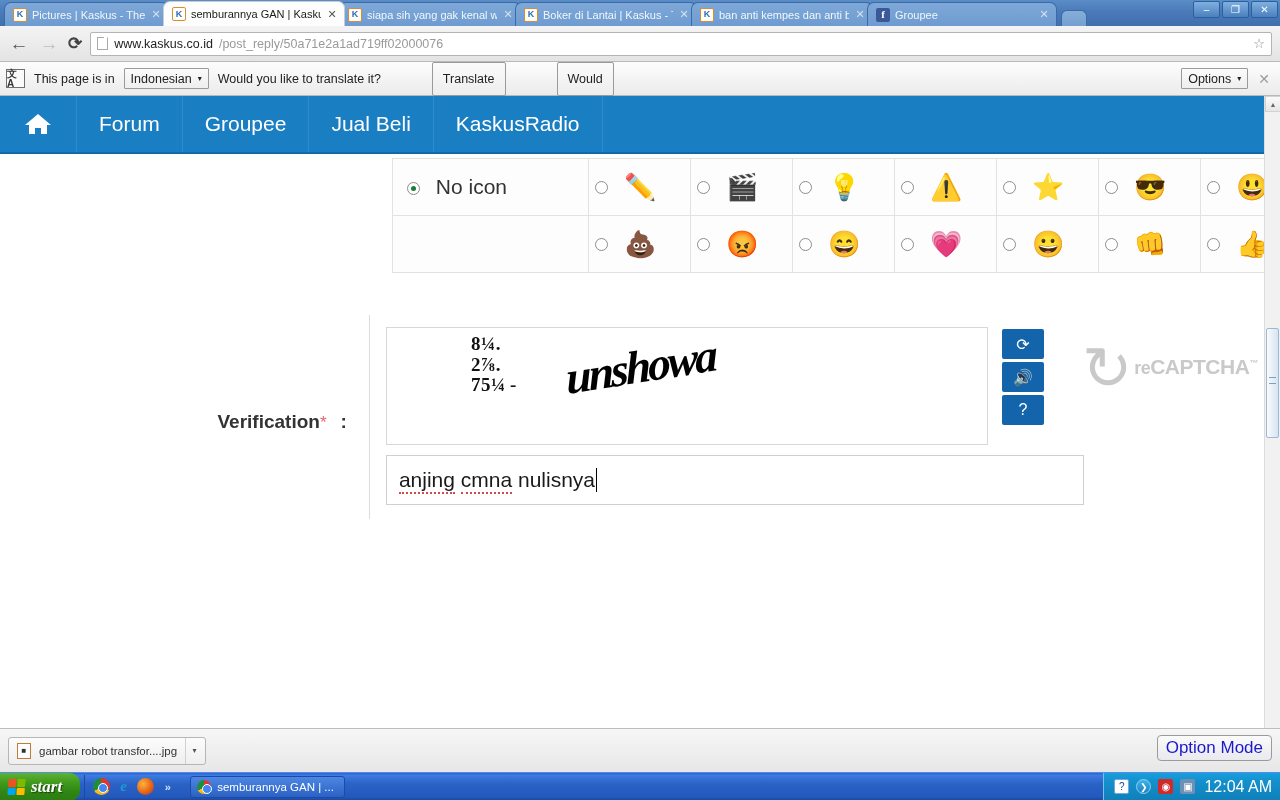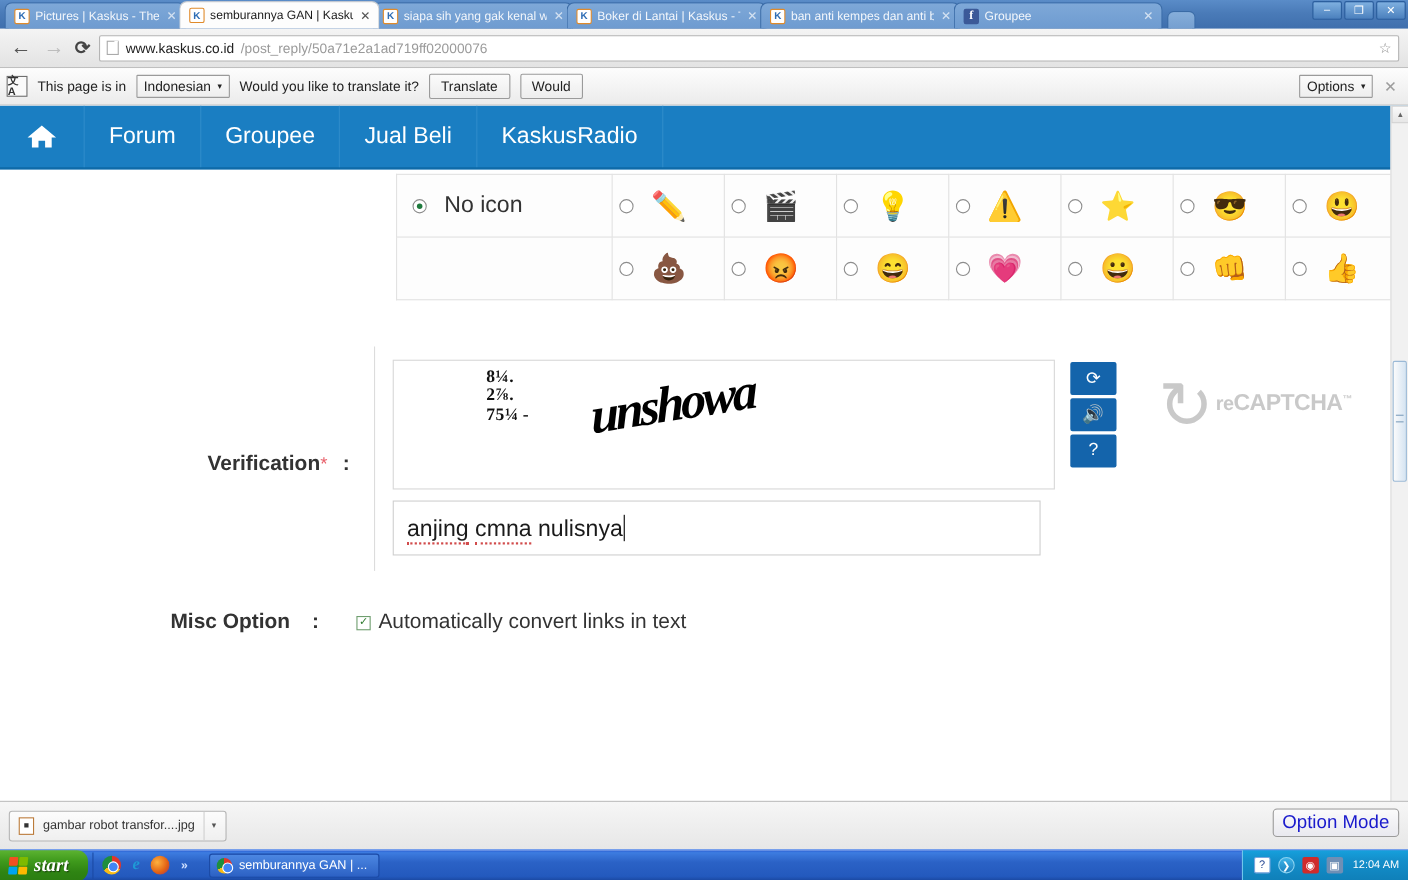--- a/index.html
+++ b/index.html
@@ -162,23 +162,23 @@
     border: 1px solid #9a9a9a;
     background: linear-gradient(180deg,#fbfbfb,#eee);
     height: 21px; padding: 0 6px;
     display: flex; align-items: center; gap: 6px;
     font-size: 12.5px; border-radius: 1px;
   }
   .caret { font-size: 8px; }
   .tr-btn {
     border: 1px solid #9a9a9a;
     background: linear-gradient(180deg,#fbfbfb,#ededed);
-    height: 23px; padding: 0 10px;
-    display: flex; align-items: center;
-    font-size: 12.5px; border-radius: 2px;
+    height: 34px; padding: 0 10px;
+    display: flex; align-items: center;
+    font-size: 12.5px; border-radius: 2px; margin-left: 42px;
   }
   .tr-right { margin-left: auto; display: flex; align-items: center; gap: 10px; }
   .tr-x { color: #9c9c9c; font-size: 14px; padding-right: 4px; }
 
   
   .viewport {
     position: relative;
     width: 1280px;
     height: 676px;
     background: #fff;
@@ -201,20 +201,21 @@
   .ksnav-item.home { padding: 0 24px; font-size: 26px; }
   .home-glyph {
     width: 28px; height: 24px; position: relative;
   }
 
   
   .pagebody {
     padding: 0;
     background: #fff;
     position: relative;
+    margin-left: 32px;
   }
 
   
   .icon-table {
     margin: 4px 0 0 360px;
     width: 900px;
     border-collapse: collapse;
     background: #fdfdfd;
     table-layout: fixed;
   }
@@ -286,21 +287,21 @@
     background: #fff;
     border: 1px solid #d8d8d8;
     position: relative;
     overflow: hidden;
   }
   .cap-frag {
     position: absolute;
     left: 84px; top: 6px;
     font-family: "Liberation Serif", serif;
     font-weight: bold;
-    font-size: 16px;
+    font-size: 19px;
     color: #111;
     line-height: 1.08;
     letter-spacing: .5px;
   }
   .cap-word {
     position: absolute;
     left: 180px; top: 24px;
     width: 300px; height: 80px;
     font-family: "Liberation Serif", serif;
     font-weight: bold;
@@ -341,21 +342,21 @@
     letter-spacing: -.5px; color: #c9c9c9;
   }
   .brand-re { font-size: 18px; }
   .brand-tm { font-size: 9px; vertical-align: super; }
   .brand-tag {
     margin-top: 26px;
     font-size: 14px; color: #bdbdbd; line-height: 1.55;
   }
   .cap-input {
     margin-top: 10px;
-    width: 589px; height: 50px;
+    width: 698px; height: 50px;
     border: 1px solid #cfcfcf;
     background: #fff;
     display: flex; align-items: center;
     padding: 12px 12px;
     font-size: 21px; color: #1a1a1a;
   }
   .sp {
     border-bottom: 2px dotted #d14b4b;
     padding-bottom: 1px;
   }
@@ -565,21 +566,21 @@
   }
   .tray {
     margin-left: auto;
     height: 28px;
     display: flex; align-items: center; gap: 7px;
     padding: 0 8px 0 10px;
     background: linear-gradient(180deg,#16a0dc 0%,#1490cc 30%,#0f7fb8 100%);
     border-left: 1px solid #6fc6ec;
   }
   .tray-icon { width: 15px; height: 15px; display:flex;align-items:center;justify-content:center;font-size:10px;border-radius:2px;}
-  .tray-clock { color: #fff; font-size: 10px; padding-left: 2px; }
+  .tray-clock { color: #fff; font-size: 16px; padding-left: 2px; }
   .tray-arrow {
     width: 15px; height: 15px; border-radius: 50%;
     background: linear-gradient(180deg,#3fb4e8,#1b82c0);
     border: 1px solid #8ad2f0;
     color: #fff; font-size: 9px;
     display:flex;align-items:center;justify-content:center;
   }
 </style>
 </head>
 <body>
@@ -806,29 +807,20 @@
               </div>
             </div>
           </div>
           <div class="cap-input">
             <span><span class="sp">anjing</span> <span class="sp">cmna</span> <span>nulisnya</span><span class="caret-bar"></span></span>
           </div>
         </div>
       </div>
 
 
-      <div class="misc-row">
-        <div class="misc-label">
-          <span>Misc Option</span><span class="misc-colon">:</span>
-        </div>
-        <div class="misc-val">
-          <span class="cbox">✓</span>
-          <span>Automatically convert links in text</span>
-        </div>
-      </div>
     </div>
 
     <div class="vscroll">
       <div class="vs-arrow">▲</div>
       <div class="vs-thumb">
           <span class="vs-grip"></span>
         </div>
       <div class="vs-arrow bottom">▼</div>
     </div>
     <div class="hscroll">

